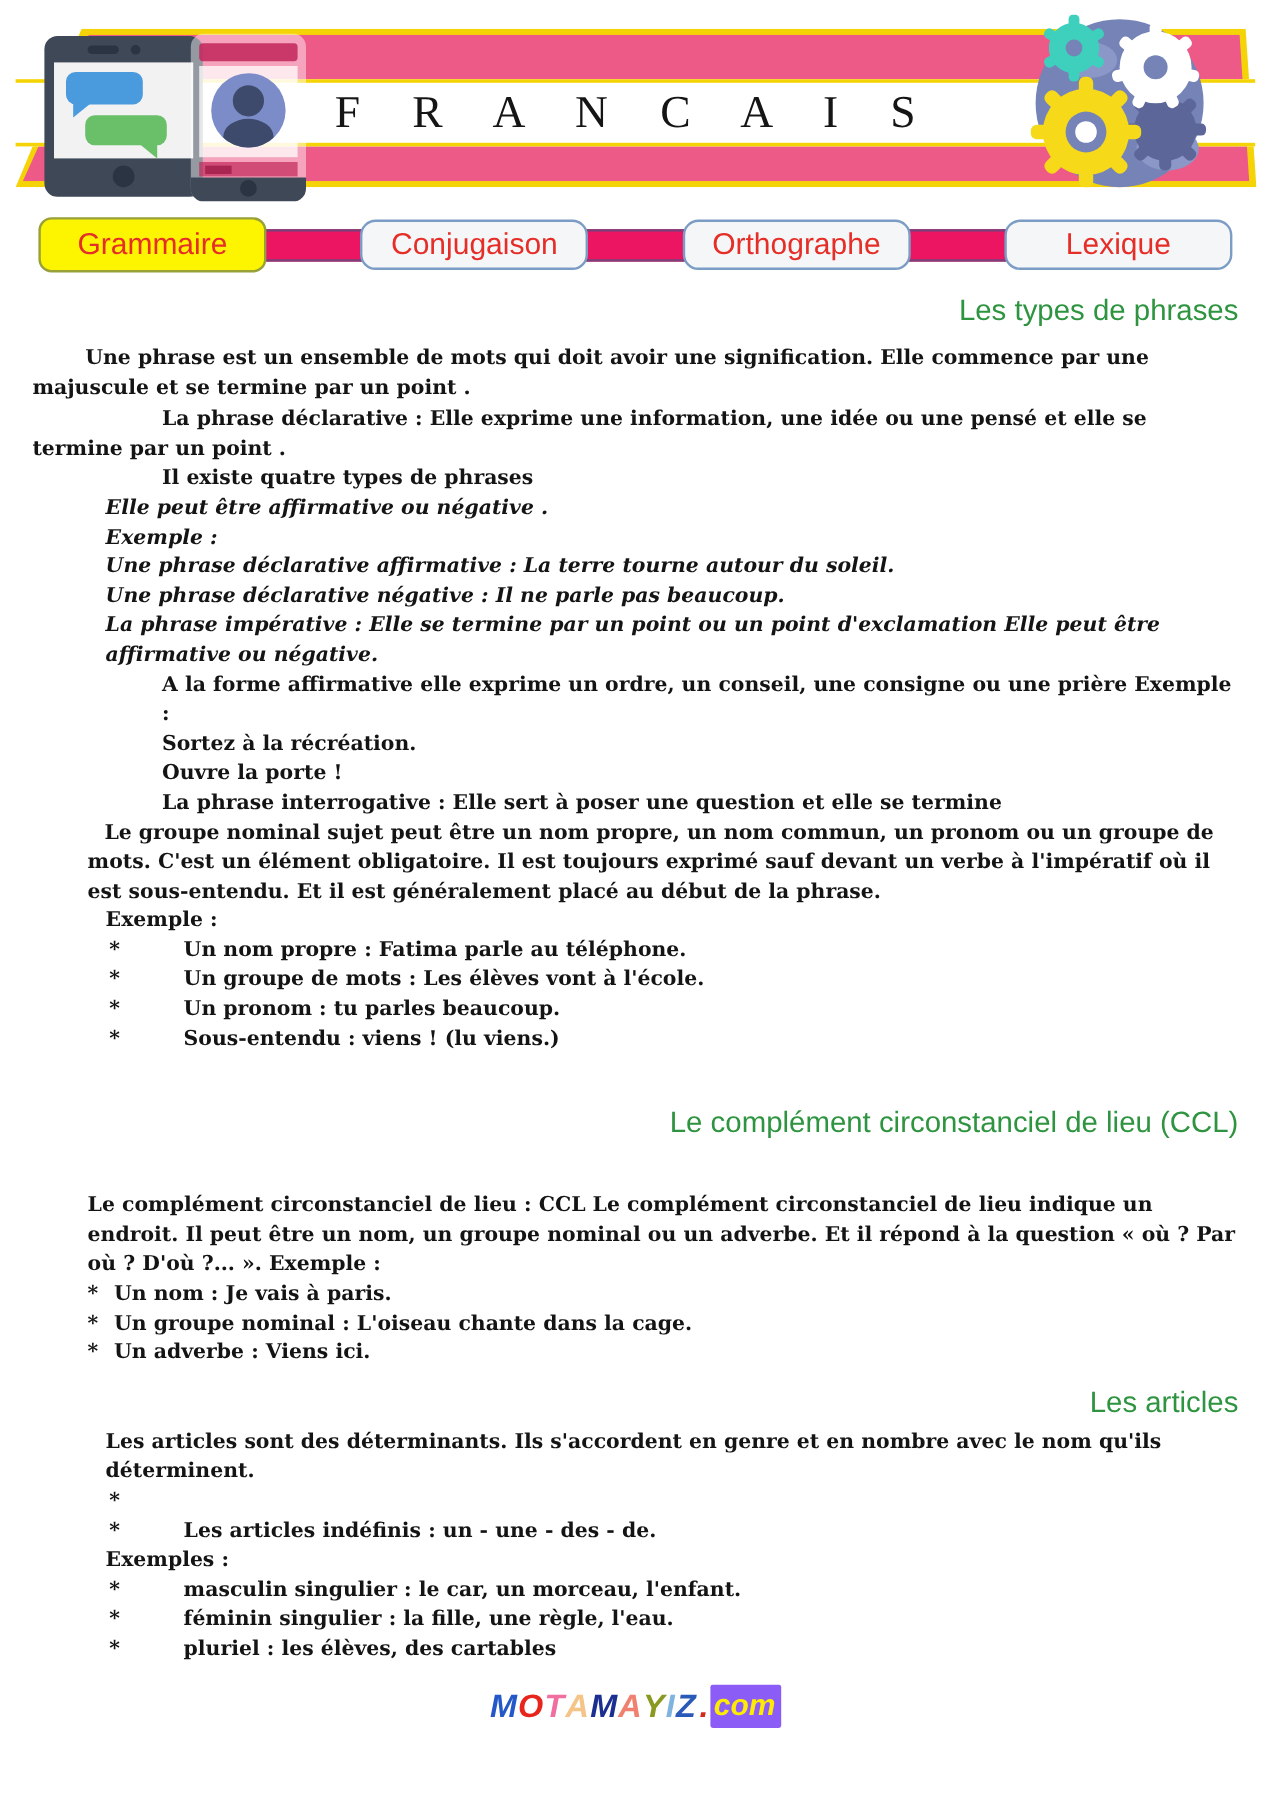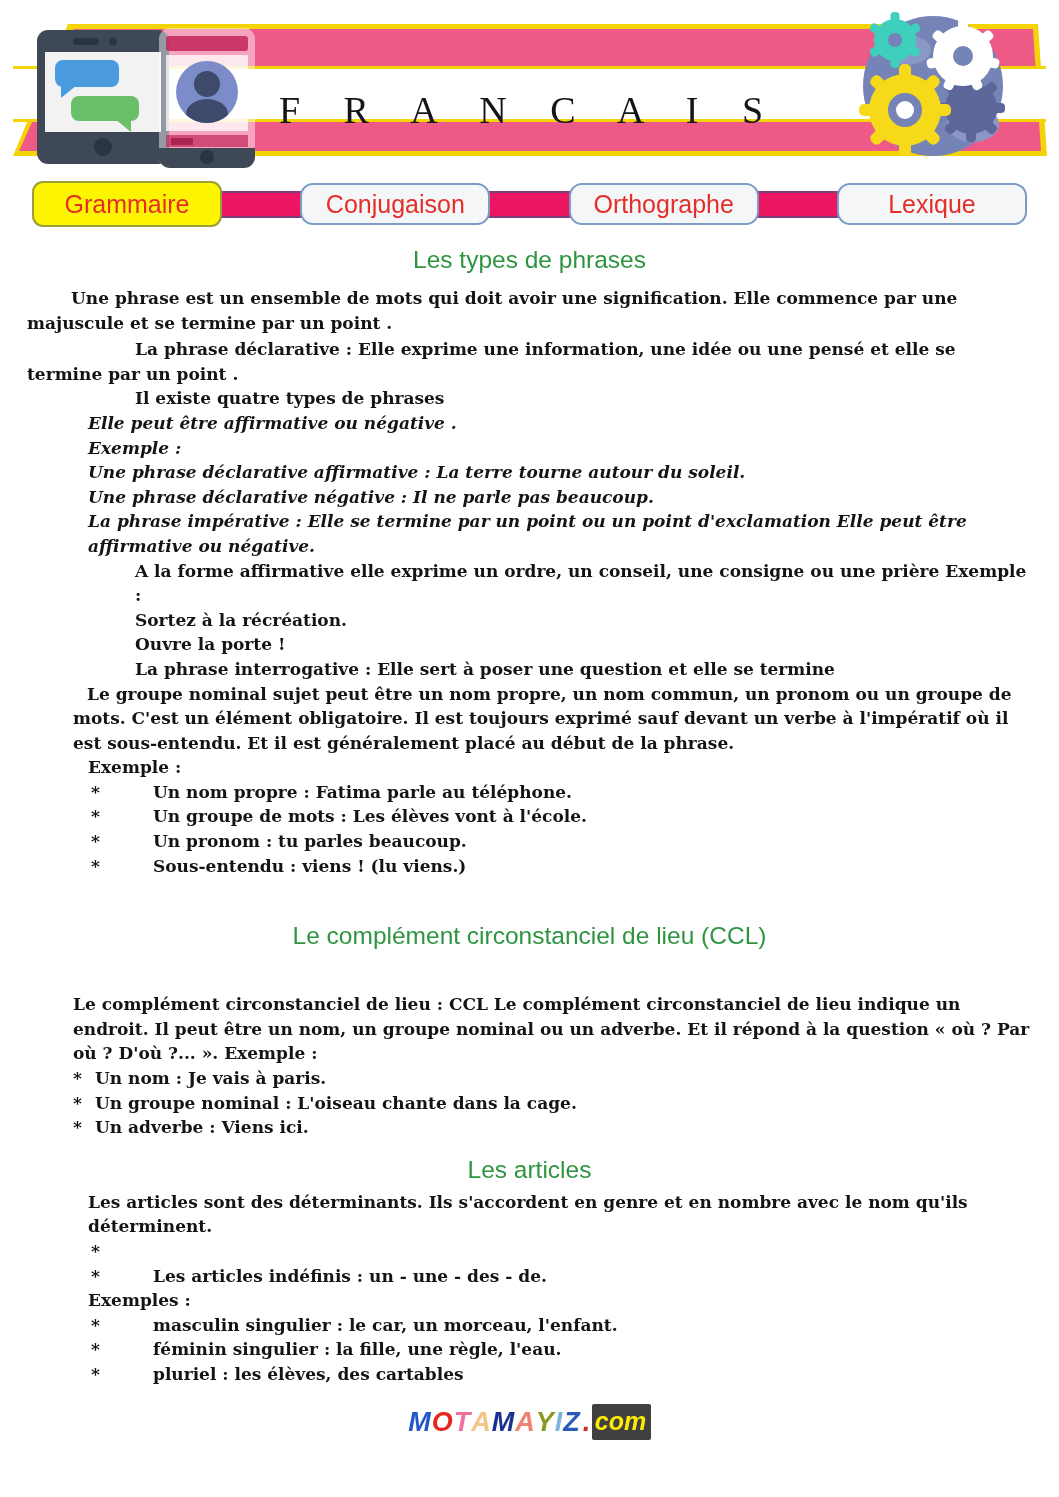--- a/index.html
+++ b/index.html
@@ -25,21 +25,21 @@
     background:#ee5a87;
     clip-path:polygon(74px 29px,1033px 29px,1041px 151px,19px 151px);
   }
   .title-band{
     position:absolute;left:13px;right:13px;top:66px;height:50px;
     background:#ffffff;
     border-top:3px solid #f5d407;
     border-bottom:3px solid #f5d407;
   }
   .app-title{
-    position:absolute;top:72px;left:0;right:0;margin:16px;
+    position:absolute;top:72px;left:0;right:0;margin:0;
     text-align:center;
     font-family:"Liberation Serif",serif;
     font-weight:normal;
     font-size:38px;
     letter-spacing:17px;
     color:#151515;
   }
   .phones{position:absolute;left:33px;top:28px;}
   .globe{position:absolute;right:42px;top:12px;}
 
@@ -73,21 +73,21 @@
     border-top:2px solid #7d3f7a;
     border-bottom:2px solid #7d3f7a;
   }
 
   
   main{padding:0 27px;margin-top:10px;font-size:17px;line-height:24.6px;}
   .heading{
     font-family:"Liberation Sans",sans-serif;
     font-weight:normal;
     color:#2e9440;
-    text-align:center;
+    text-align:right;
     font-size:24.5px;
     line-height:28px;
   }
   .sec-0 .heading{margin:14px 0 10px;}
   .sec-1 .heading{margin:6px 0 38px;}
   .sec-2 .heading{margin:44px 0 42px;}
   .sec-3 .heading{margin:16px 0 6px;}
   .blk{margin:0;}
   .sec-0 .p-indent{margin-top:12px;margin-bottom:2px;}
   .p-indent{text-indent:44px;}
@@ -318,17 +318,17 @@
         <span class="ch" style="color: rgb(36, 88, 200);">M</span>
         <span class="ch" style="color: rgb(232, 37, 28);">O</span>
         <span class="ch" style="color: rgb(240, 110, 160);">T</span>
         <span class="ch" style="color: rgb(245, 196, 136);">A</span>
         <span class="ch" style="color: rgb(26, 47, 143);">M</span>
         <span class="ch" style="color: rgb(240, 128, 112);">A</span>
         <span class="ch" style="color: rgb(138, 154, 32);">Y</span>
         <span class="ch" style="color: rgb(127, 179, 224);">I</span>
         <span class="ch" style="color: rgb(42, 90, 184);">Z</span>
         <span class="ch dot" style="color: rgb(212, 42, 30);">.</span>
-        <span class="suffix" style="color: rgb(253, 234, 5); background: #404040;">com</span>
+        <span class="suffix" style="color: rgb(253, 234, 5); background: #8b5cf6;">com</span>
       </div>
   </footer>
 
 </div>
 
 </body></html>

